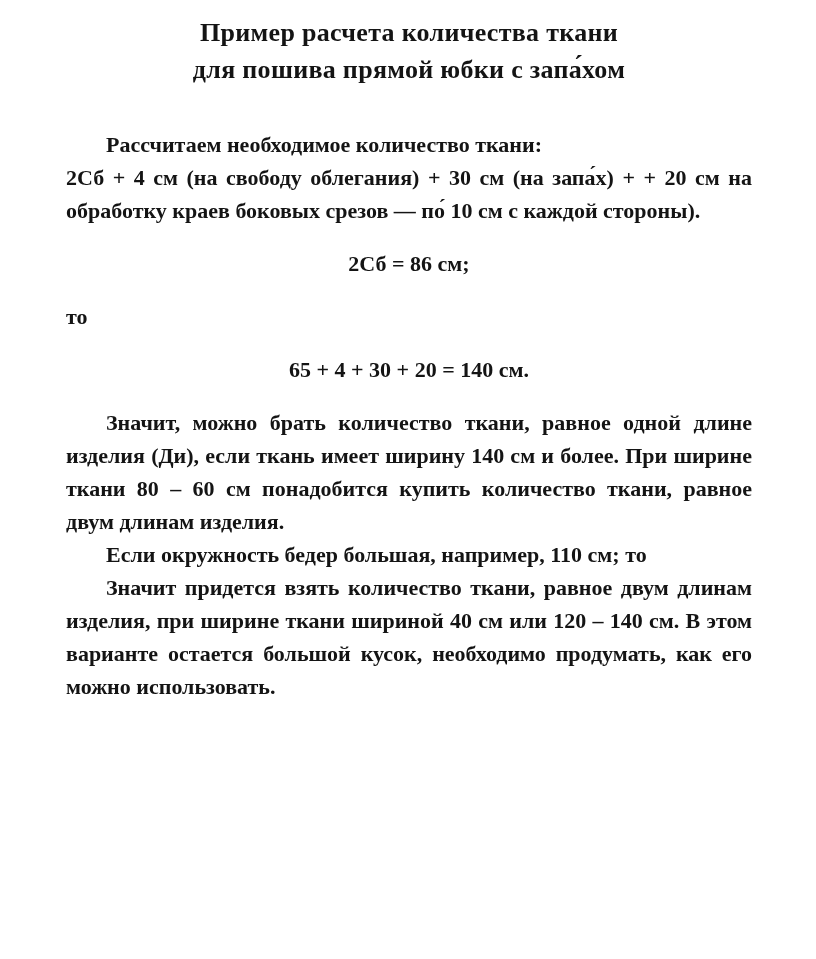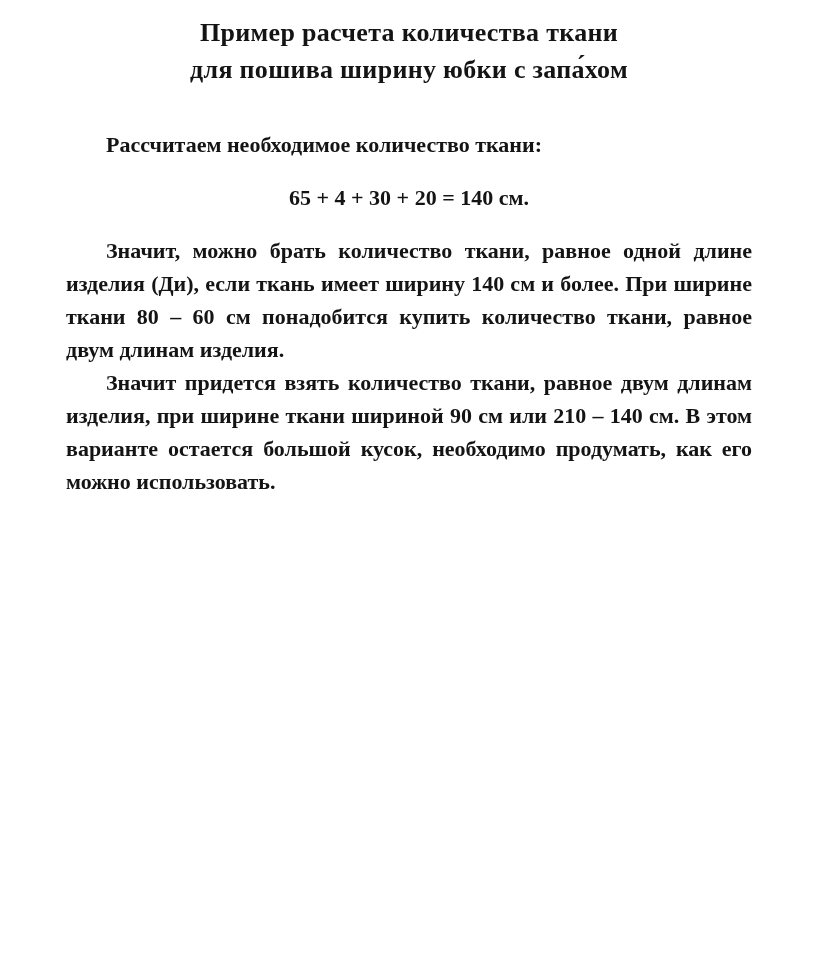--- a/index.html
+++ b/index.html
@@ -43,30 +43,34 @@
     margin: 20px 0 20px 0;
   }
 </style>
 </head>
 <body>
 
 <main class="page">
 
   <h1 class="doc-title">
     <span class="title-line">Пример расчета количества ткани</span>
-    <span class="title-line">для пошива ширину юбки с запа́хом</span>
+    <span class="title-line">для пошива прямой юбки с запа́хом</span>
   </h1>
 
   <p class="indent">Рассчитаем необходимое количество ткани:</p>
 
+  <p class="noindent">2Сб + 4 см (на свободу облегания) + 30 см (на запа́х) + + 20 см на обработку краев боковых срезов — по́ 10 см с каждой стороны).</p>
 
 
+  <p class="formula">2Сб = 86 см;</p>
 
+  <p class="noindent">то</p>
 
   <p class="formula">65 + 4 + 30 + 20 = 140 см.</p>
 
   <p class="indent">Значит, можно брать количество ткани, равное одной длине изделия (Ди), если ткань имеет ширину 140 см и более. При ширине ткани 80 – 60 см понадобится купить количество ткани, равное двум длинам изделия.</p>
 
+  <p class="indent">Если окружность бедер большая, например, 110 см; то</p>
 
 
-  <p class="indent">Значит придется взять количество ткани, равное двум длинам изделия, при ширине ткани шириной 90 см или 210 – 140 см. В этом варианте остается большой кусок, необходимо продумать, как его можно использовать.</p>
+  <p class="indent">Значит придется взять количество ткани, равное двум длинам изделия, при ширине ткани шириной 40 см или 120 – 140 см. В этом варианте остается большой кусок, необходимо продумать, как его можно использовать.</p>
 
 </main>
 
 </body></html>

